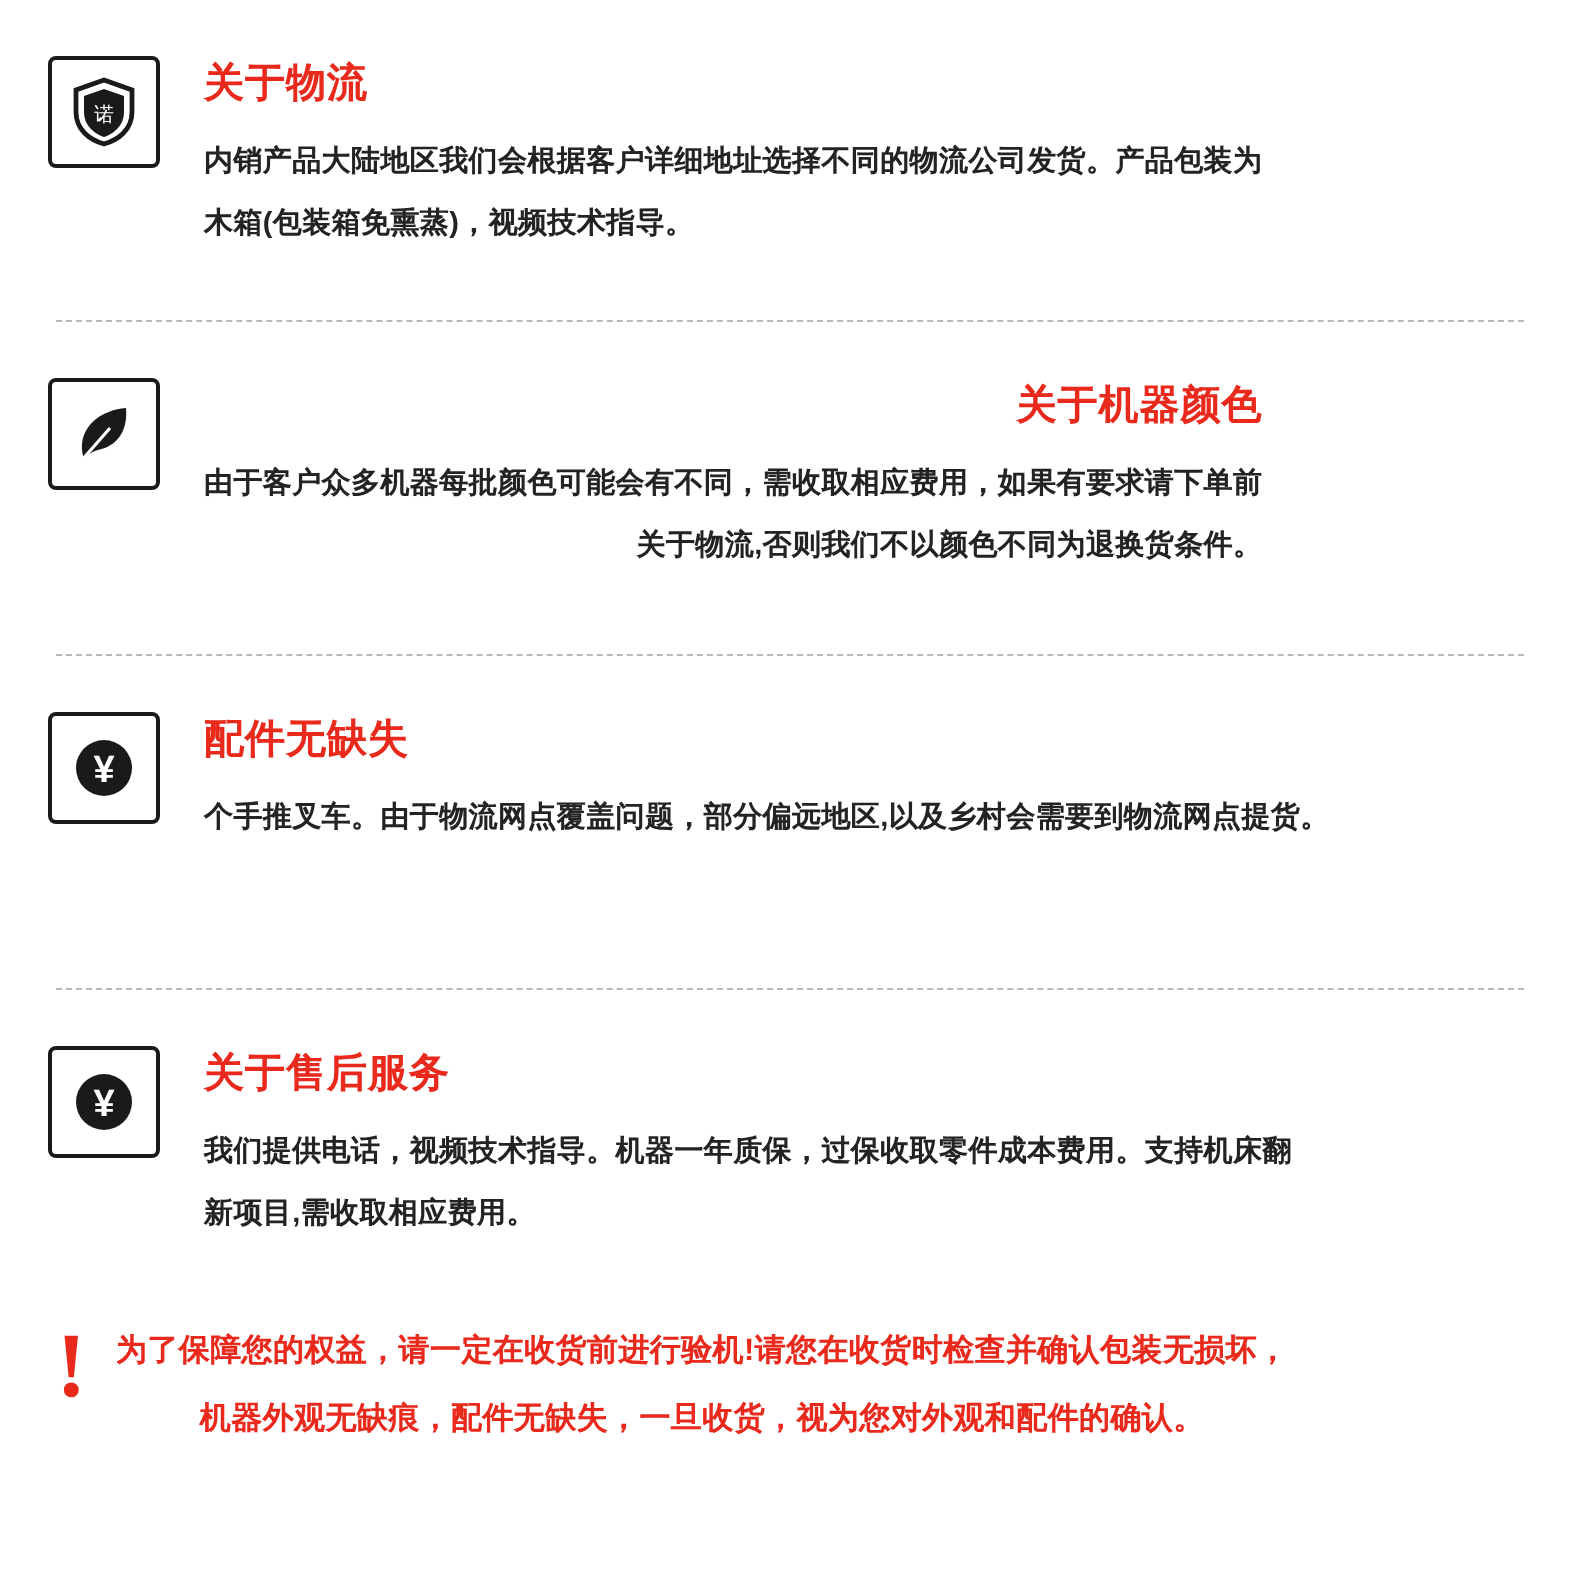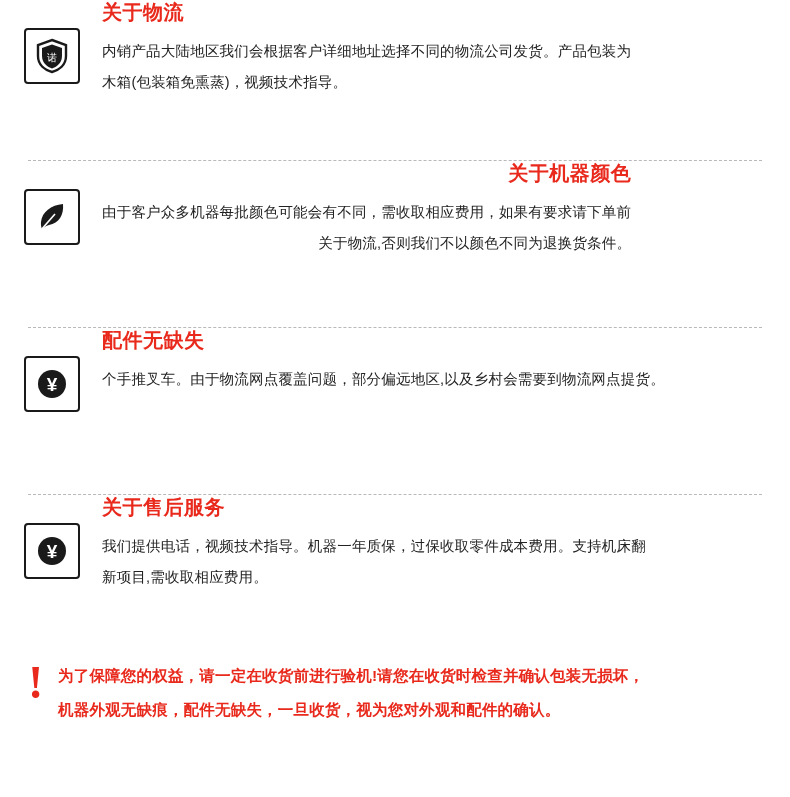--- a/index.html
+++ b/index.html
@@ -30,37 +30,39 @@
     border: 2px solid #1a1a1a;
     border-radius: 4px;
     display: flex;
     align-items: center;
     justify-content: center;
     margin-top: 28px;
   }
   .icon-box svg { display: block; }
   .sec-body {
     padding-left: 22px;
-    padding-top: 0;
+    padding-top: 14px;
+    margin-top: 16px;
   }
   .sec-title {
     color: #e8291c;
     font-size: 20px;
     font-weight: bold;
     letter-spacing: 0.5px;
     margin: 0 0 12px 0;
     line-height: 1.2;
   }
   .sec-text {
     color: #232323;
     font-size: 14.5px;
     line-height: 31px;
     margin: 0;
     letter-spacing: 0.2px;
     max-width: 640px;
+    font-weight: bold;
   }
   .divider {
     border-top: 1px dashed #b9b9b9;
     margin: 0 28px;
     height: 0;
   }
   .sec1 { height: 160px; }
   .sec2 { height: 166px; text-align: right; }
   .sec3 { height: 166px; }
   .sec4 { height: 150px; }
@@ -78,20 +80,21 @@
     font-family: "Liberation Serif", serif;
     padding-top: 4px;
   }
   .notice-text {
     color: #e8291c;
     font-size: 15.5px;
     font-weight: bold;
     line-height: 34px;
     letter-spacing: 0.2px;
     padding-left: 4px;
+    text-align: center;
   }
 </style>
 </head>
 <body>
 
 <div class="page">
 
   <div class="section sec1">
     <div class="icon-box">
       <svg width="34" height="36" viewBox="0 0 34 36">

